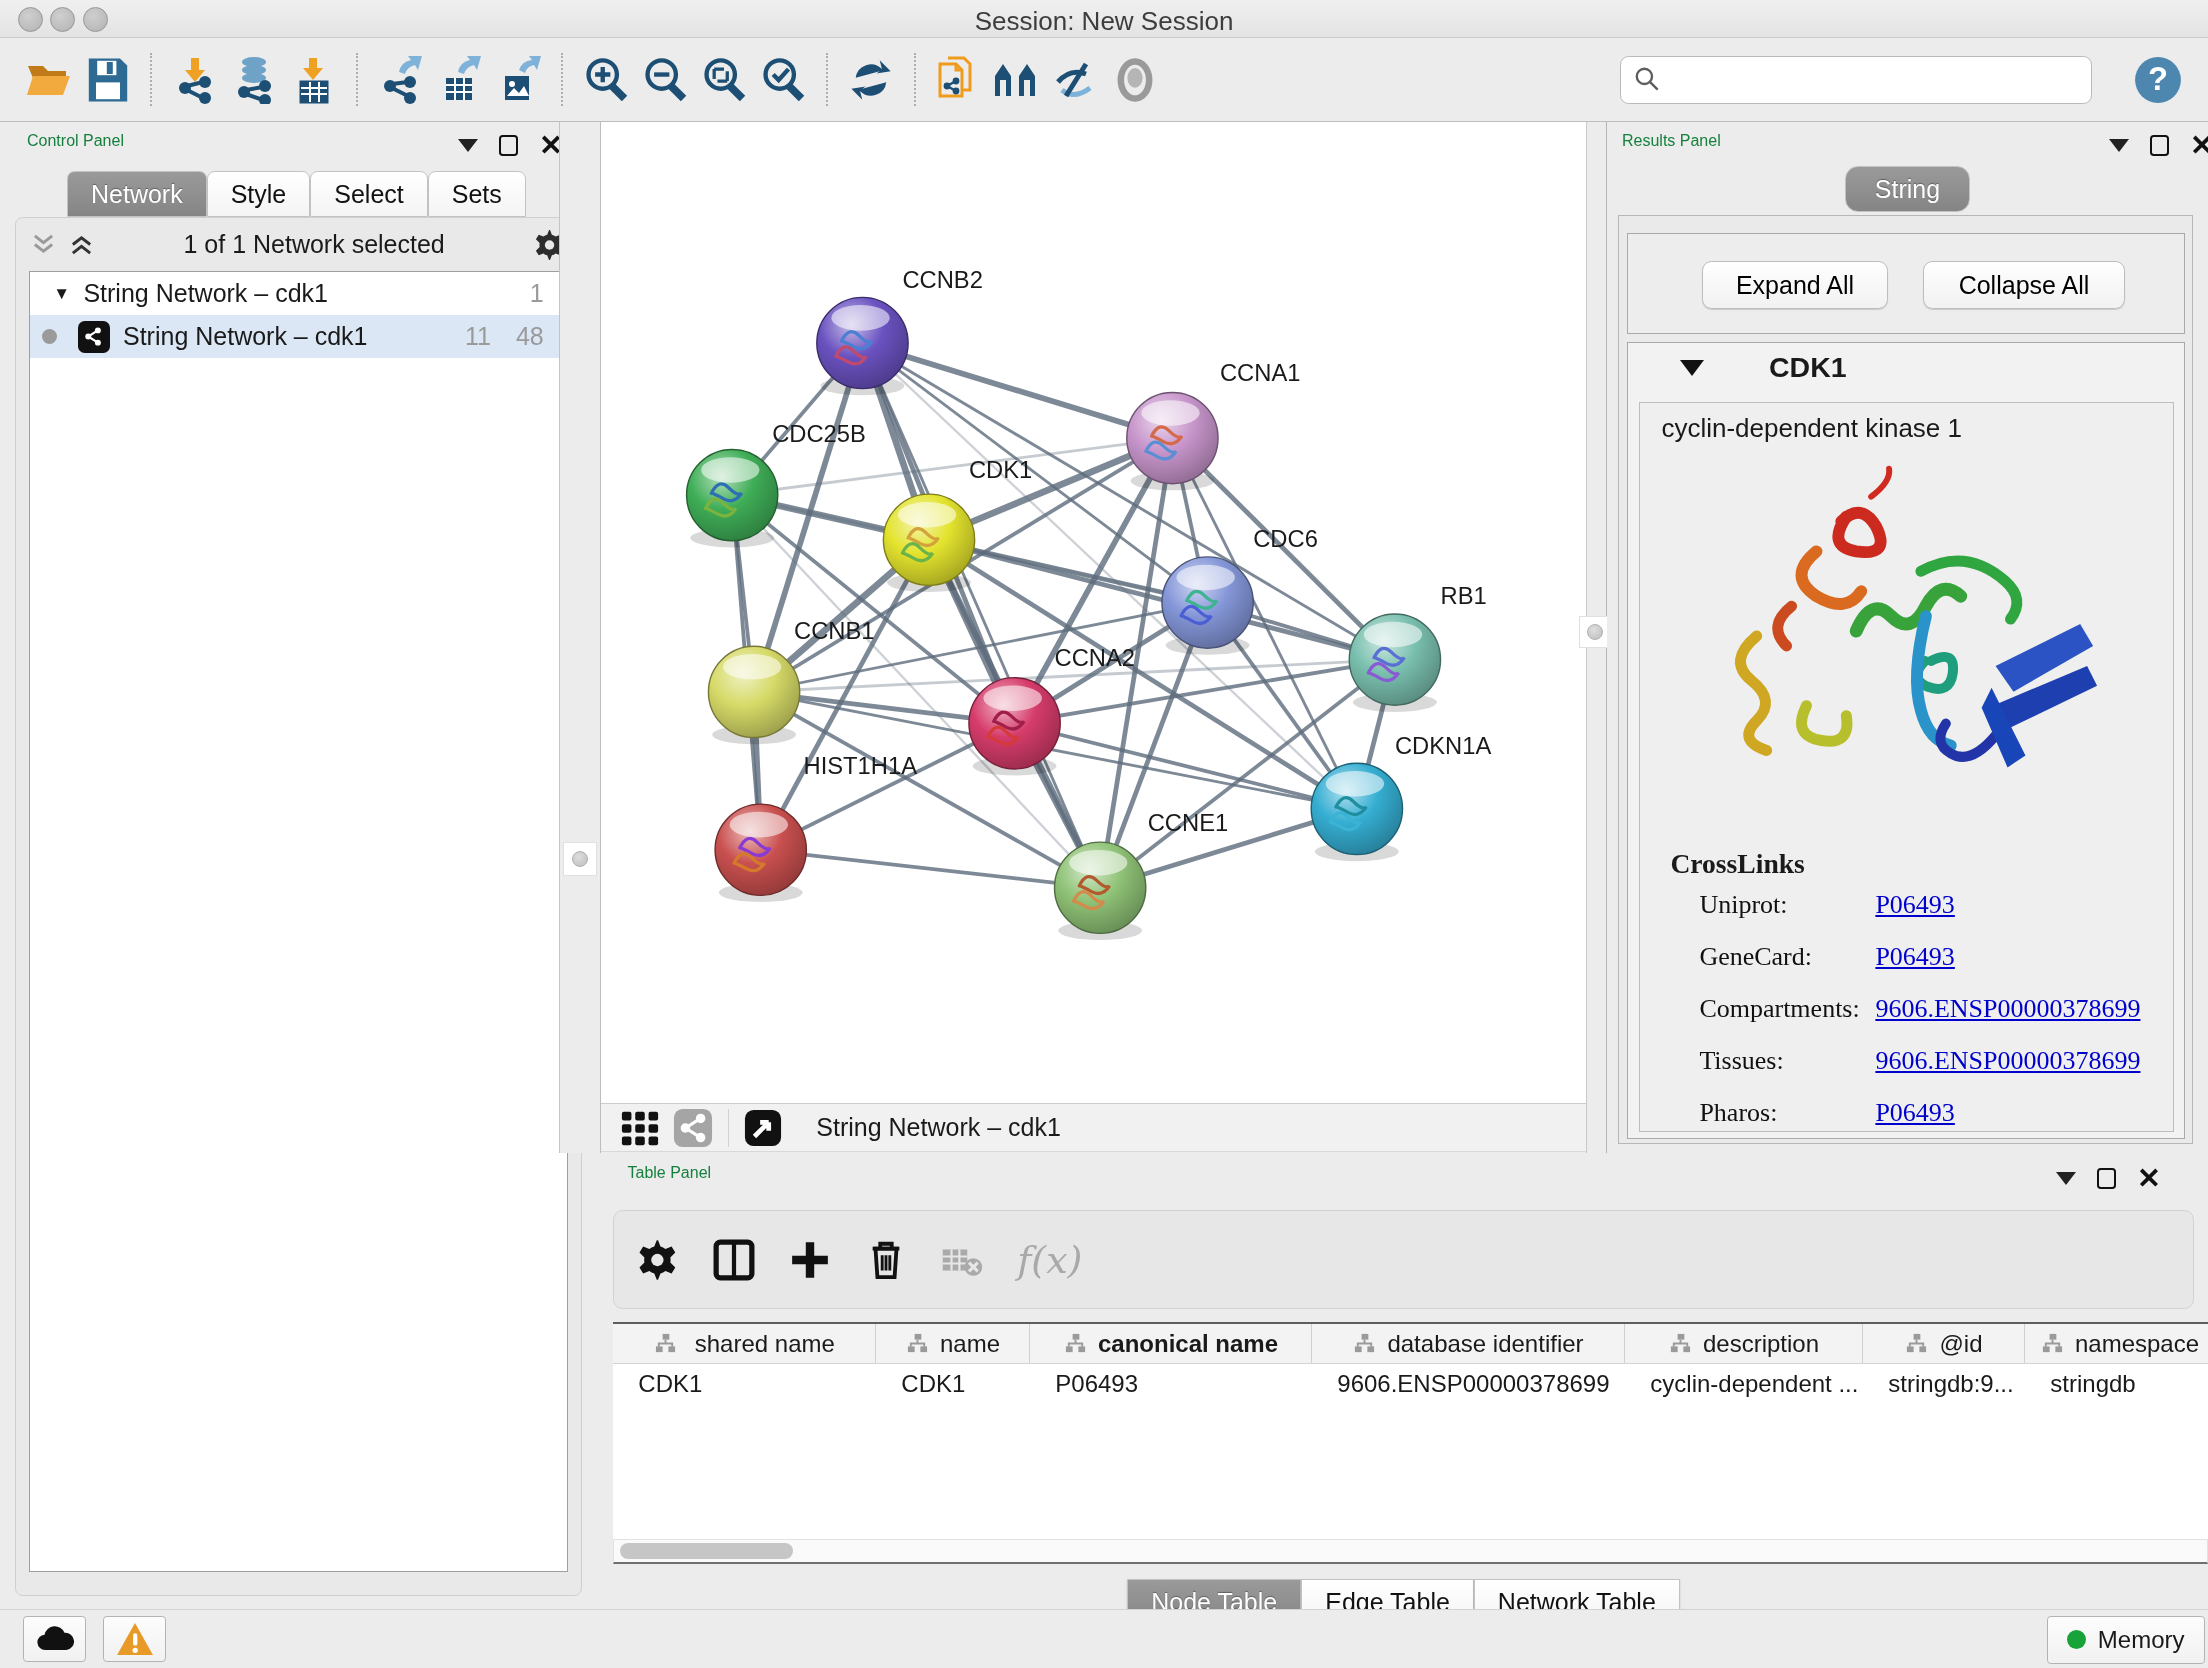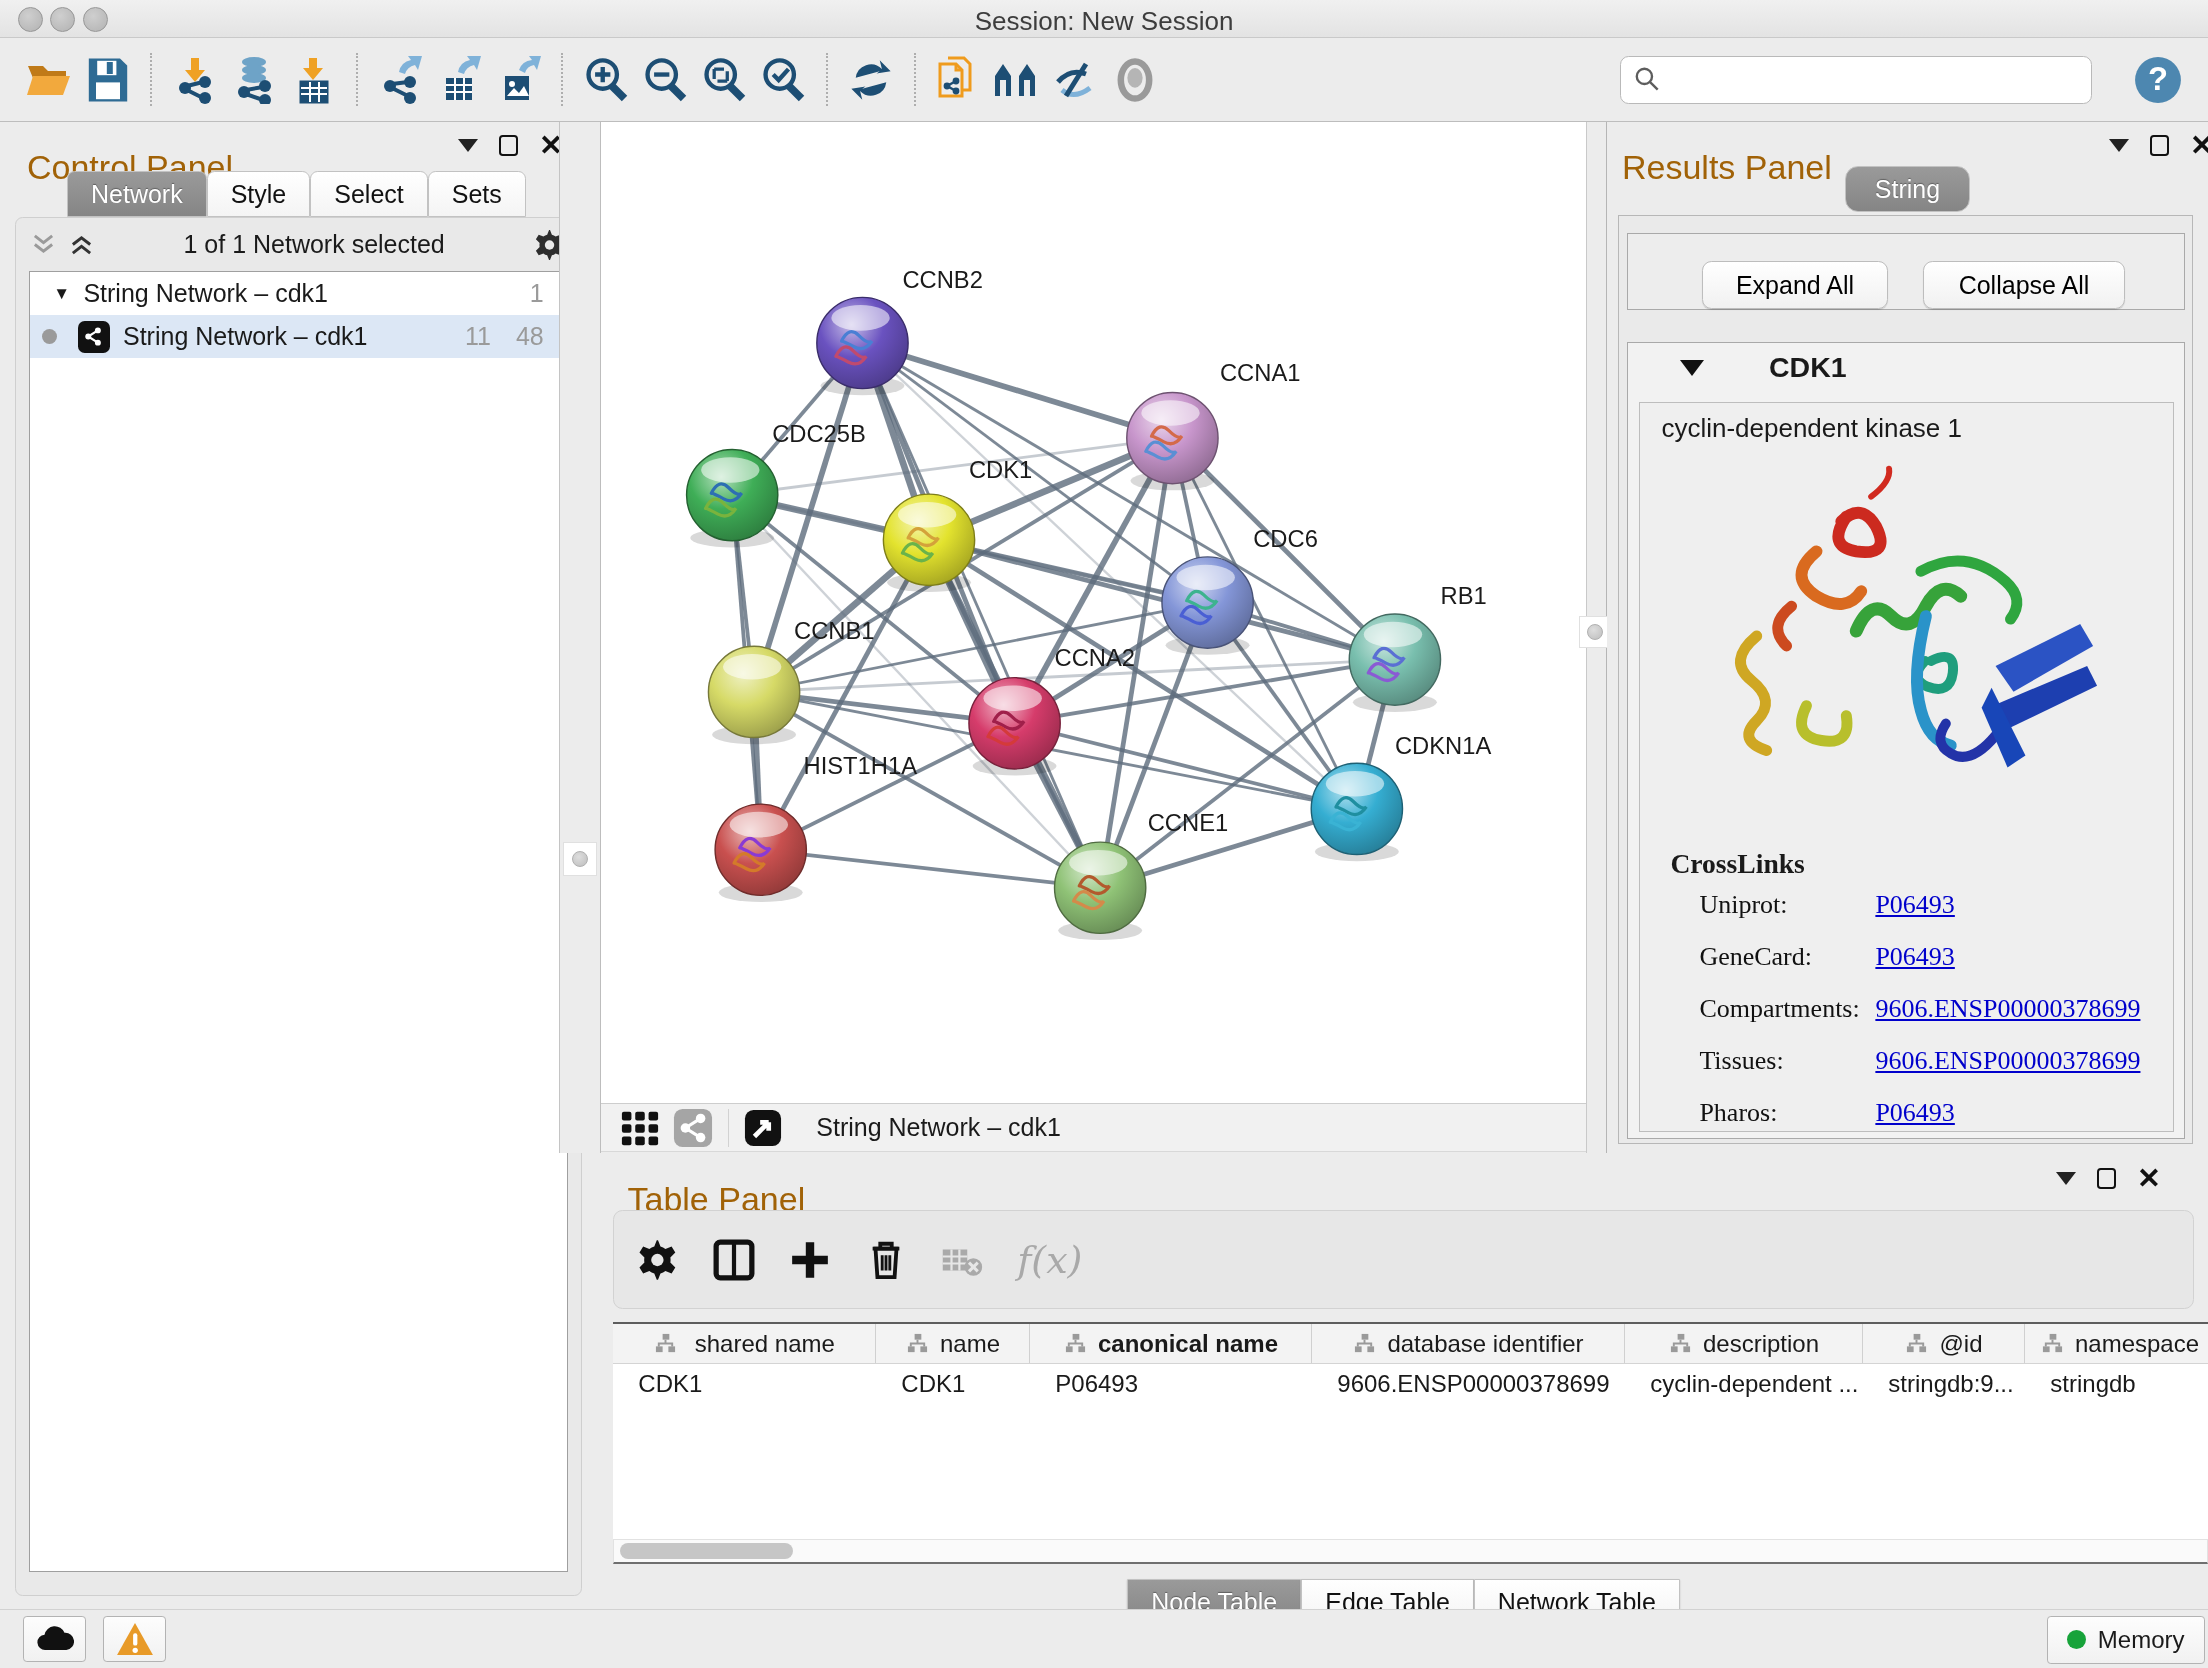--- a/index.html
+++ b/index.html
@@ -17,21 +17,21 @@
     border-bottom:1px solid #bdbdbd; display:flex; align-items:center; padding:0 19px; }
   .tbtn { width:59px; height:61px; display:flex; align-items:center; justify-content:center; flex:0 0 auto; }
   .tbtn svg { width:48px; height:48px; }
   .tsep { width:0; height:53px; border-left:2.9px dotted #aeaeae; margin:0 13.3px; flex:0 0 auto; }
   #search-wrap { margin-left:auto; display:flex; align-items:center; }
   #search-box { width:472px; height:48px; background:#fff; border:1.9px solid #b9b9b9; border-radius:8.6px;
     display:flex; align-items:center; padding:0 11.4px; }
   #search-input { border:none; outline:none; flex:1; font-size:23px; height:38px; background:transparent; }
   #help-btn { width:51px; height:51px; margin:0 5.7px 0 40px; }
   
-  .panel-title { font-size:34px; color:#a16207;margin-top:16px; }
+  .panel-title { font-size:16px; color:#15803d; }
   .winctl { display:flex; align-items:center; gap:21px; }
   .wc-min { width:0; height:0; border-left:10.5px solid transparent; border-right:10.5px solid transparent; border-top:13.3px solid #222; }
   .wc-float { width:19px; height:21px; border:2.9px solid #111; border-radius:3.8px; }
   .wc-close { font-size:28.5px; font-weight:bold; color:#111; line-height:21px; }
   .tab { display:inline-block; border:1px solid #c2c2c2; background:linear-gradient(#ffffff,#f4f4f4);
     color:#111; font-size:25px; text-align:center; padding:7.6px 23px; border-radius:7.6px 7.6px 0 0; }
   .tab.sel { background:linear-gradient(#9a9a9a,#858585); color:#fff; text-shadow:0 -1px 1px rgba(0,0,0,.35); }
   .btab { border-radius:7.6px; box-shadow:0 1px 1.9px rgba(0,0,0,.2); }
   
   #control-panel { left:0; top:122px; width:599px; height:1488px; background:#ececec; }
@@ -560,21 +560,21 @@
   <span class="abs panel-title" style="left:15px; top:9.5px;">Results Panel</span>
   <div class="abs winctl" style="left:502px; top:13.3px;">
     <span class="wc-min"></span>
     <span class="wc-float"></span>
     <span class="wc-close">✕</span>
   </div>
   <div class="abs" style="left:0; width:601px; top:44px; text-align:center; z-index:3;">
     <span class="tab sel" style="border-radius:13px; padding:7.6px 28.5px;">String</span>
   </div>
   <div id="rp-box" class="abs">
-    <div class="rp-inner abs" style="left:7.6px; top:17px; width:558px; height:77px; background:#ededed;">
+    <div class="rp-inner abs" style="left:7.6px; top:17px; width:558px; height:101px; background:#ededed;">
       <button class="btn abs" style="left:74px; top:27px; width:186px;">Expand All</button>
       <button class="btn abs" style="left:295px; top:27px; width:202px;">Collapse All</button>
     </div>
     <div class="rp-inner abs" style="left:7.6px; top:126px; width:558px; height:797px; background:#f2f2f2;">
       <span class="abs" style="left:52px; top:17px; width:0; height:0; border-left:12.4px solid transparent; border-right:12.4px solid transparent; border-top:16px solid #111;"></span>
       <span class="abs" style="left:141px; top:7.6px; font-size:28.5px; font-weight:bold;">CDK1</span>
       <div id="cdk1-desc-card" class="abs" style="left:11.4px; top:59px; width:535px; height:730px;">
         <span class="abs" style="left:21px; top:9.5px; font-size:26px;">cyclin-dependent kinase 1</span>
         <svg class="abs" style="left:57px; top:48px;" width="418" height="380" viewBox="0 0 420 370">
           <g fill="none" stroke-linecap="round">

